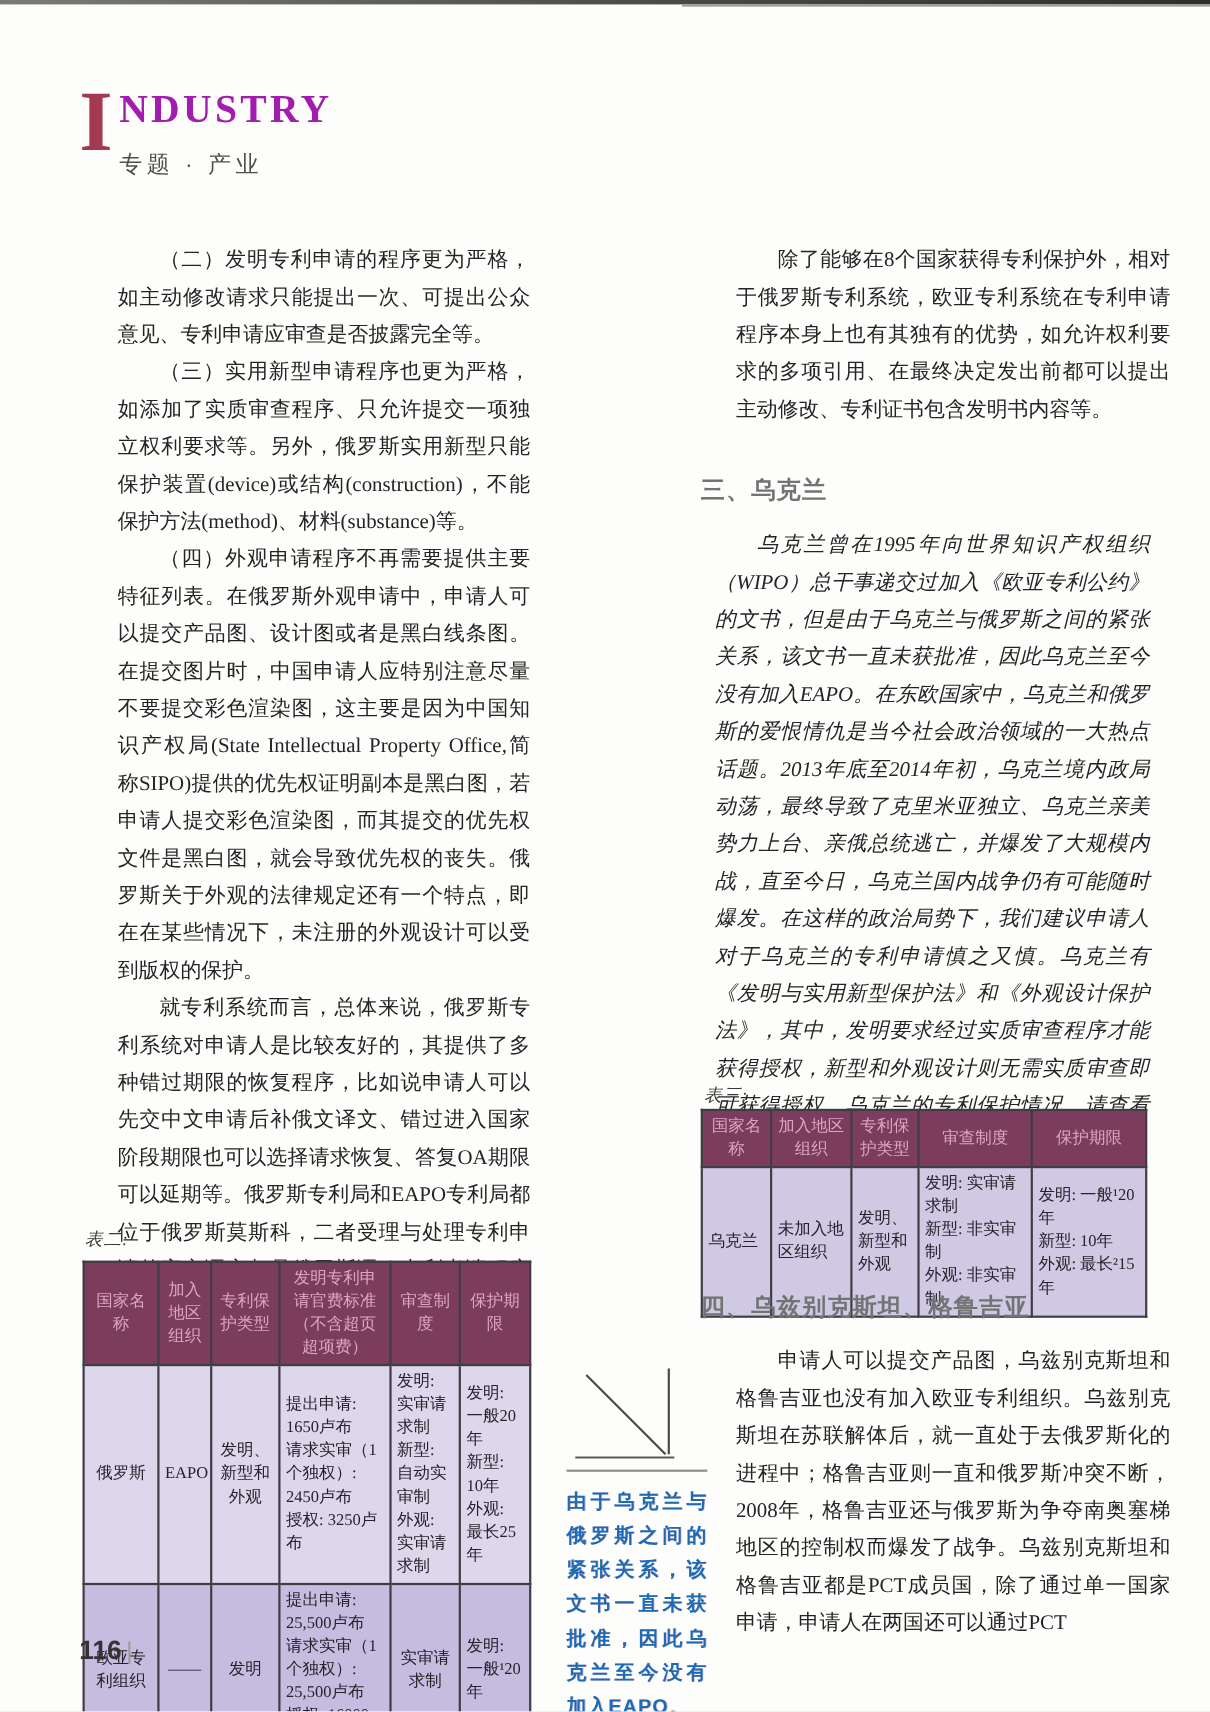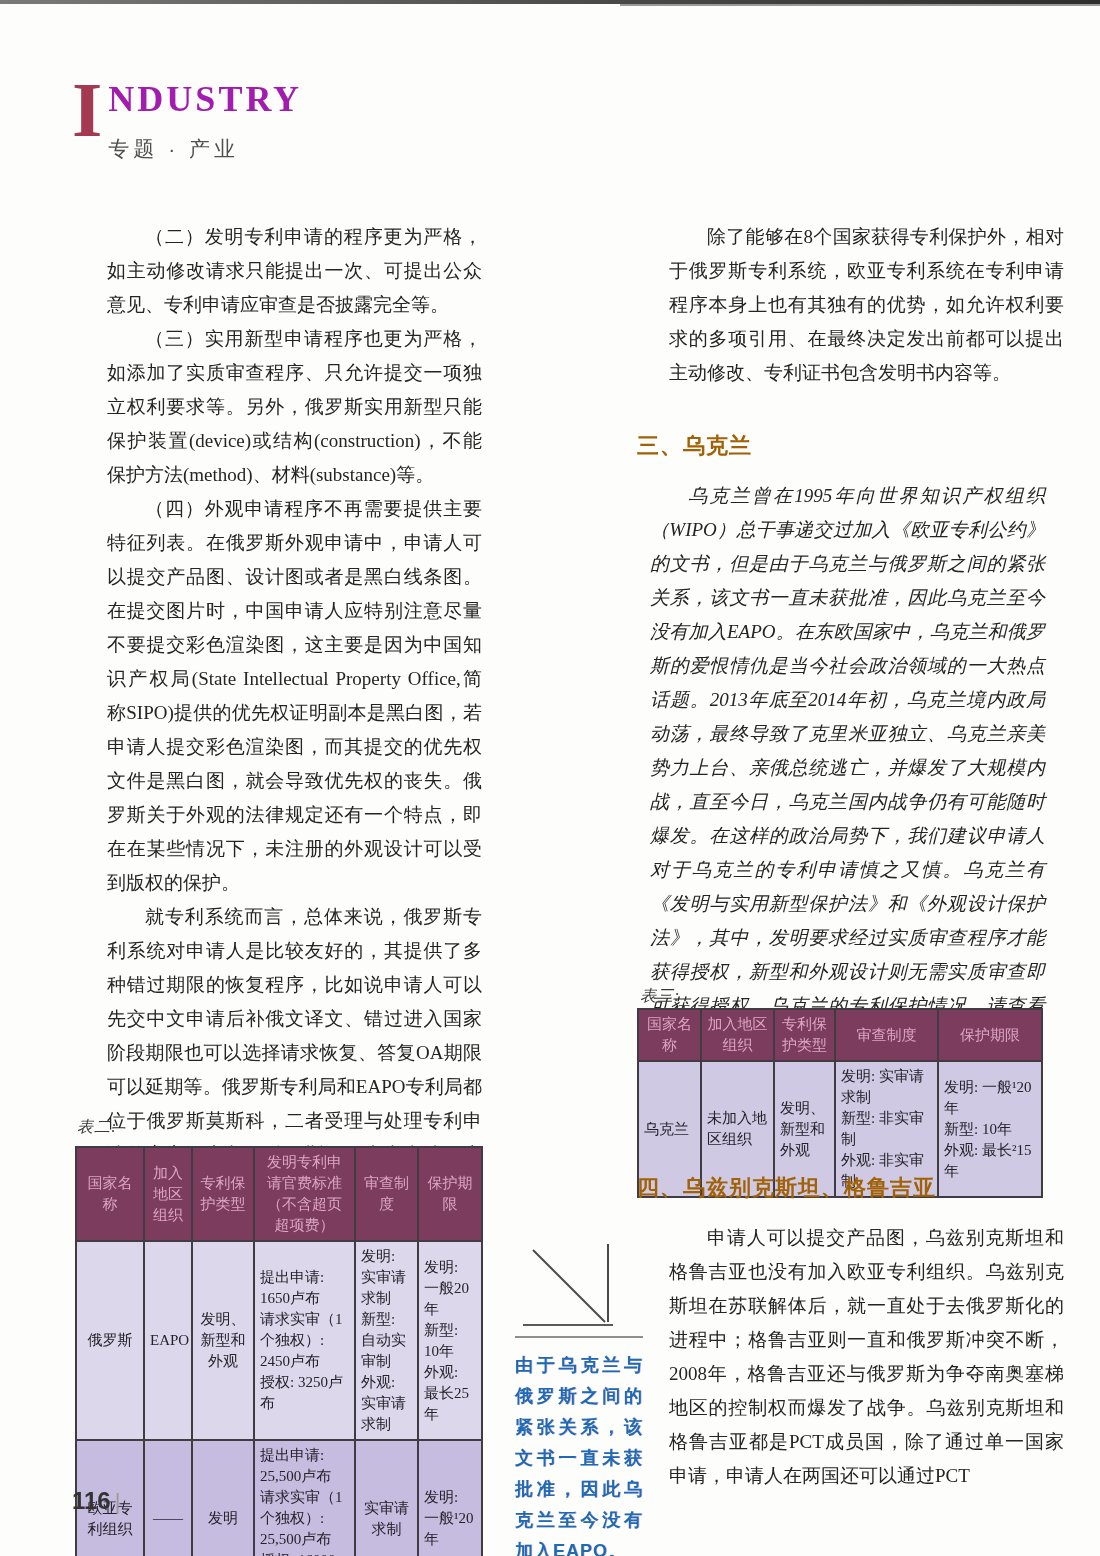--- a/index.html
+++ b/index.html
@@ -33,21 +33,21 @@
   
   .col { position:absolute; text-align:justify; font-size:19px; line-height:34px; color:#242424; }
   .col p { text-indent:2em;margin-left:32px; }
   .left-col  { left:75px;  top:220px; width:407px; }
   .right-col-intro { left:637px; top:220px; width:427px; }
   .rp2 { left:618px; top:479px;  width:427px;font-style:italic; }
   .rp3 { left:637px; top:1221px; width:427px; }
 
   .section-heading {
     position:absolute; font-family:"Liberation Sans","DejaVu Sans",sans-serif;
-    font-weight:bold; font-size:22px; color:#a16207; letter-spacing:1px;
+    font-weight:bold; font-size:22px; color:#737373; letter-spacing:1px;
   }
   .h3 { left:637px; top:431px; }
   .h4 { left:637px; top:1173px; }
 
   .table-label {
     position:absolute; font-size:16px; font-style:italic; color:#3a3a3a; letter-spacing:1px;
   }
   .t2-label { left:77px;  top:1117px; }
   .t3-label { left:640px; top:986px; }
 

